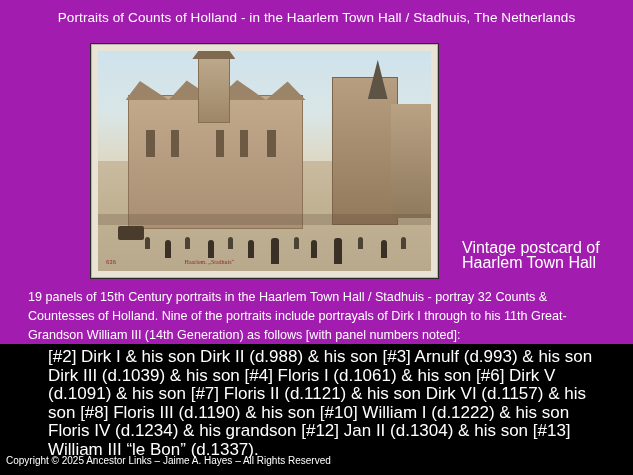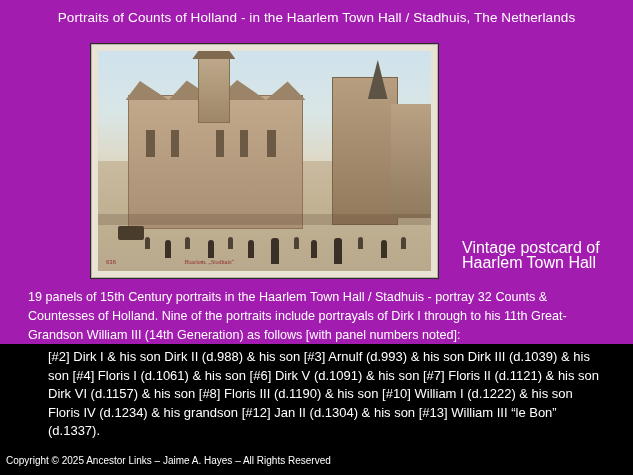--- a/index.html
+++ b/index.html
@@ -195,21 +195,21 @@
     width: 585px;
     font-size: 12.6px;
     line-height: 19px;
     color: #ffffff;
   }
   .panels {
     position: absolute;
     left: 48px;
     top: 348px;
     width: 560px;
-    font-size: 13px;
+    font-size: 17px;
     line-height: 18.5px;
     color: #ffffff;
   }
   .footer {
     position: absolute;
     left: 6px;
     top: 455px;
     width: 633px;
     text-align: left;
     font-size: 10px;

